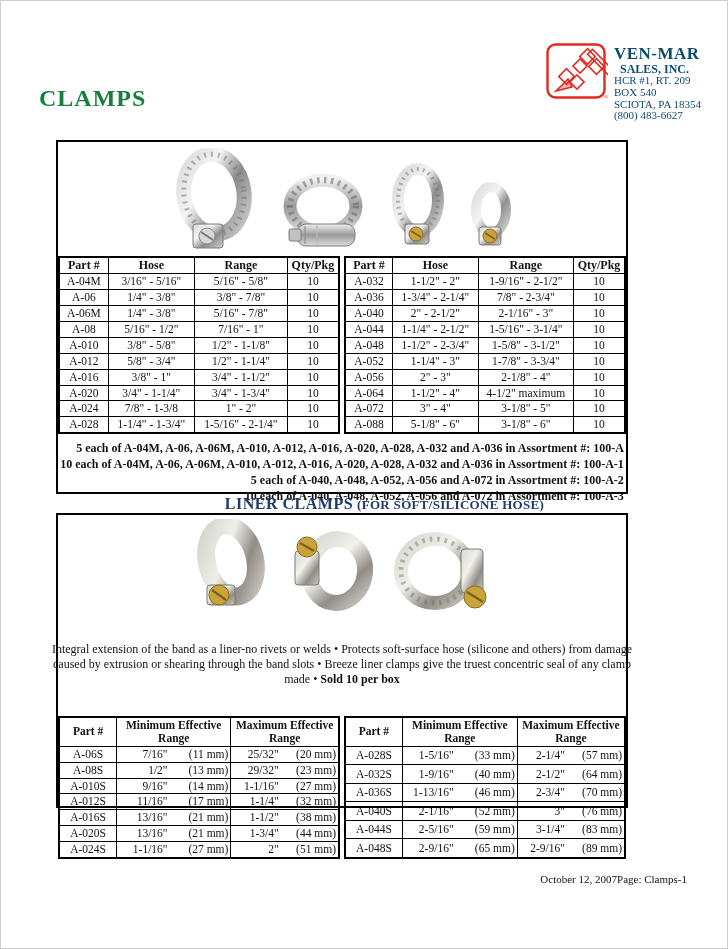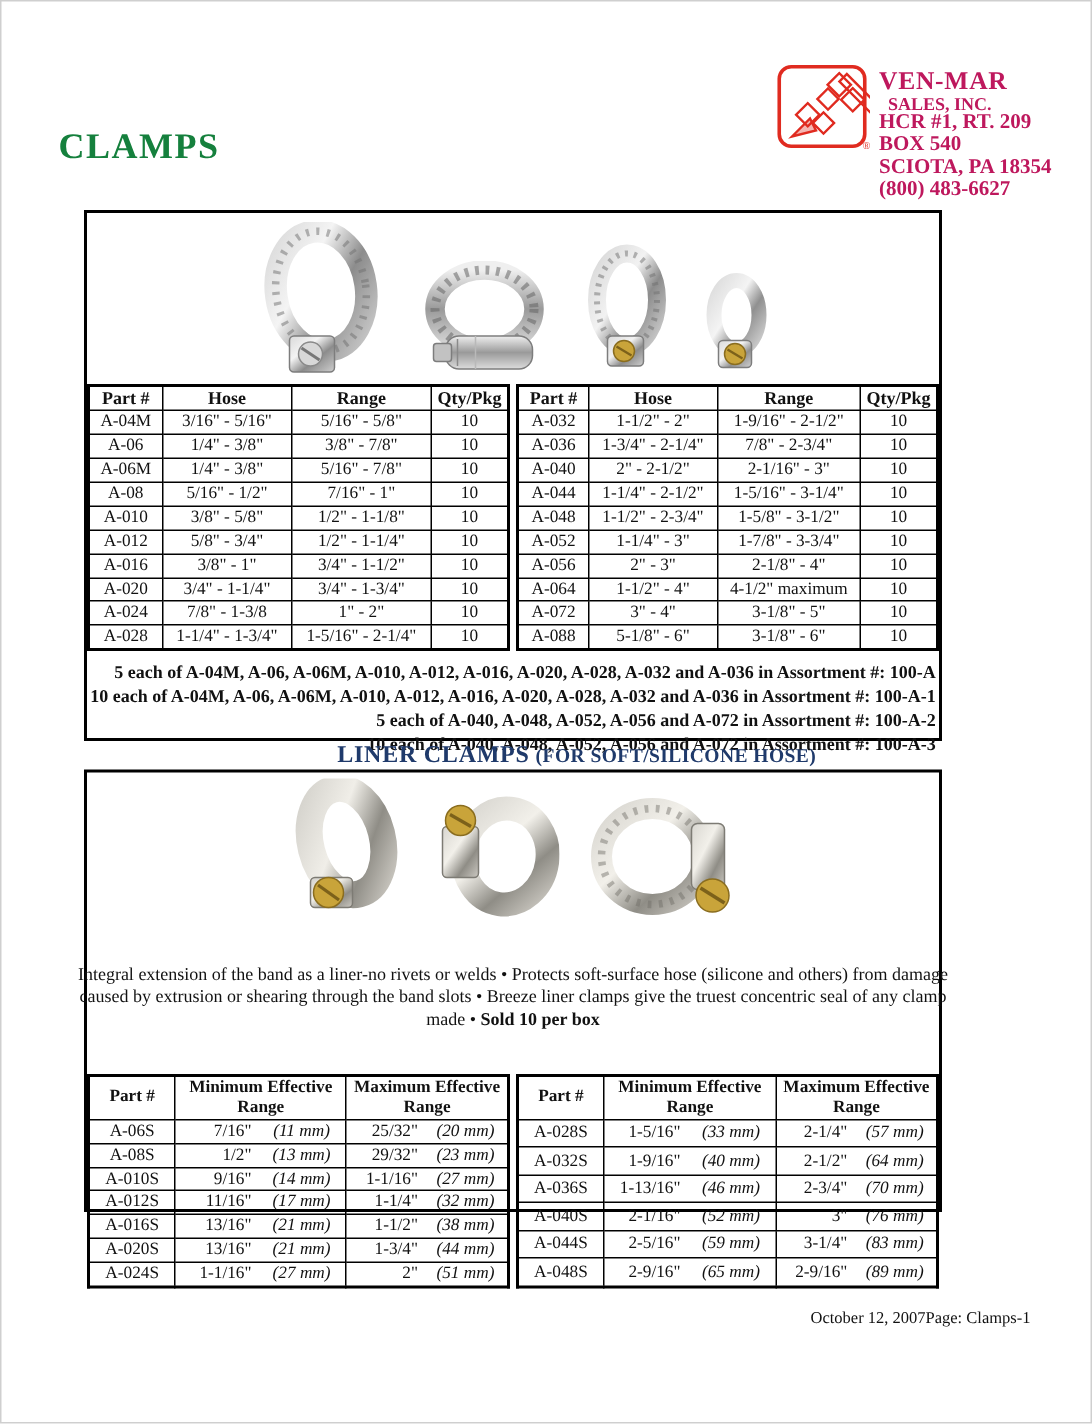--- a/index.html
+++ b/index.html
@@ -10,24 +10,24 @@
     font-family:"Liberation Serif", serif; color:#111;
     overflow:hidden;
   }
   
   .page-title {
     position:absolute; left:38px; top:84px;
     font-size:24px; font-weight:bold; letter-spacing:1px; color:#15803d;
   }
   .logo-wrap { position:absolute; top:42px; right:26px; display:flex; gap:6px; }
   .logo-box { position:relative; width:62px; height:58px; }
-  .logo-text { color:#be185d; line-height:1.05; padding-top:2px; }
+  .logo-text { color:#0c4a6e; line-height:1.05; padding-top:2px; }
   .logo-name { font-size:17px; font-weight:bold; letter-spacing:.5px; }
   .logo-sub  { font-size:12px; font-weight:bold; padding-left:6px; }
-  .logo-line { font-size:14px; font-weight:bold; }
+  .logo-line { font-size:11px; font-weight:normal; }
   
   .sec-title {
     position:absolute; width:100%; text-align:center;
     color:#1f3a6b; font-weight:bold;
   }
   .sec-title .t-main { font-size:16px; letter-spacing:.5px; }
   .sec-title .t-sub  { font-size:13px; letter-spacing:.3px; }
   
   .big-box {
     position:absolute; left:55px; width:572px;
@@ -52,21 +52,21 @@
   .hose-table col.c-part { width:62px; }
   .hose-table col.c-hose { width:104px; }
   .hose-table col.c-range{ width:112px; }
   .hose-table col.c-qty  { width:56px; }
   .liner-table col.c-part { width:62px; }
   .liner-table col.c-min  { width:122px; }
   .liner-table col.c-max  { width:114px; }
   .liner-table th { font-size:11.5px; white-space:normal; }
   .liner-table td .cell-split { display:flex; }
   .liner-table td .c-in { width:48%; text-align:right; padding-right:4px; }
-  .liner-table td .c-mm { width:52%; text-align:center; padding-left:2px;font-style:italic; }
+  .liner-table td .c-mm { width:52%; text-align:right; padding-left:2px; }
   
   .assortments { margin-top:7px; text-align:right; font-weight:bold; font-size:12px; line-height:1.32; }
   .description { margin-top:2px; width:600px; text-align:center; font-size:12px; line-height:1.25; }
   .description .bold { font-weight:bold; }
   
   .footer {
     position:absolute; left:40px; right:40px; top:872px;
     display:flex; justify-content:flex-end;
     font-weight:normal; font-size:11px;
   }

